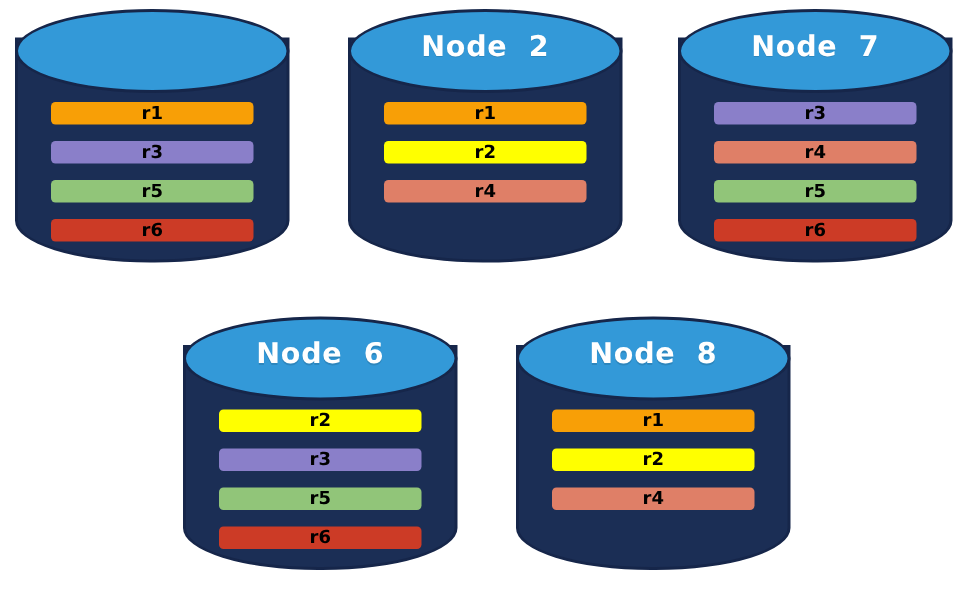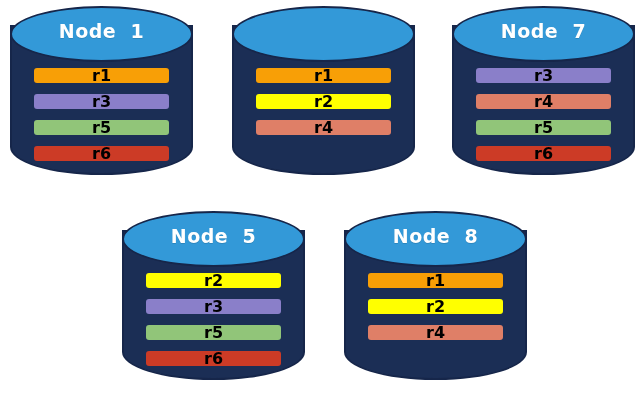--- a/index.html
+++ b/index.html
@@ -77,21 +77,21 @@
     width: 135px;
     z-index: 3;
   }
   .bar {
     position: relative;
     height: 15px;
     margin-bottom: 11px;
     border-radius: 3px;
     line-height: 15px;
     text-align: center;
-    font-size: 16px;
+    font-size: 12px;
     font-weight: bold;
     color: #000000;
     box-sizing: border-box;
   }
   .bar:last-child { margin-bottom: 0; }
 
   
   #node-1 { left: 10px;  top: 5px;  }
   #node-2 { left: 232px; top: 5px;  }
   #node-3 { left: 452px; top: 5px;  }
@@ -99,32 +99,32 @@
   #node-5 { left: 344px; top: 210px;}
 </style>
 </head>
 <body>
 
 <div id="diagram">
 
   <div class="node" id="node-1">
     <div class="cyl-body"></div>
     <div class="cyl-top"></div>
-    <div class="node-title">Node  1</div>
     <div class="bars">
         <div class="bar" style="background: rgb(248, 159, 6);">r1</div>
         <div class="bar" style="background: rgb(138, 127, 201);">r3</div>
         <div class="bar" style="background: rgb(145, 197, 121);">r5</div>
         <div class="bar" style="background: rgb(204, 59, 38);">r6</div>
       </div>
   </div>
 
   <div class="node" id="node-2">
     <div class="cyl-body"></div>
     <div class="cyl-top"></div>
+    <div class="node-title">Node  2</div>
     <div class="bars">
         <div class="bar" style="background: rgb(248, 159, 6);">r1</div>
         <div class="bar" style="background: rgb(255, 255, 0);">r2</div>
         <div class="bar" style="background: rgb(223, 127, 103);">r4</div>
       </div>
   </div>
 
   <div class="node" id="node-3">
     <div class="cyl-body"></div>
     <div class="cyl-top"></div>
@@ -133,21 +133,21 @@
         <div class="bar" style="background: rgb(138, 127, 201);">r3</div>
         <div class="bar" style="background: rgb(223, 127, 103);">r4</div>
         <div class="bar" style="background: rgb(145, 197, 121);">r5</div>
         <div class="bar" style="background: rgb(204, 59, 38);">r6</div>
       </div>
   </div>
 
   <div class="node" id="node-4">
     <div class="cyl-body"></div>
     <div class="cyl-top"></div>
-    <div class="node-title">Node  5</div>
+    <div class="node-title">Node  6</div>
     <div class="bars">
         <div class="bar" style="background: rgb(255, 255, 0);">r2</div>
         <div class="bar" style="background: rgb(138, 127, 201);">r3</div>
         <div class="bar" style="background: rgb(145, 197, 121);">r5</div>
         <div class="bar" style="background: rgb(204, 59, 38);">r6</div>
       </div>
   </div>
 
   <div class="node" id="node-5">
     <div class="cyl-body"></div>

